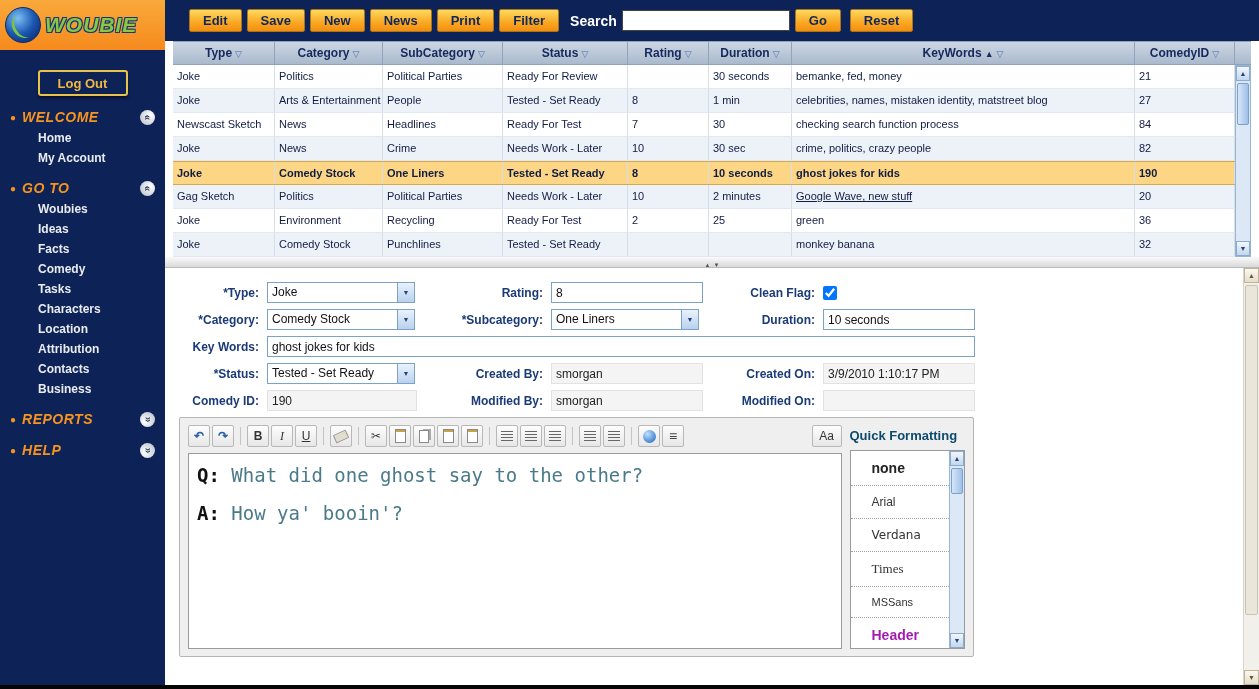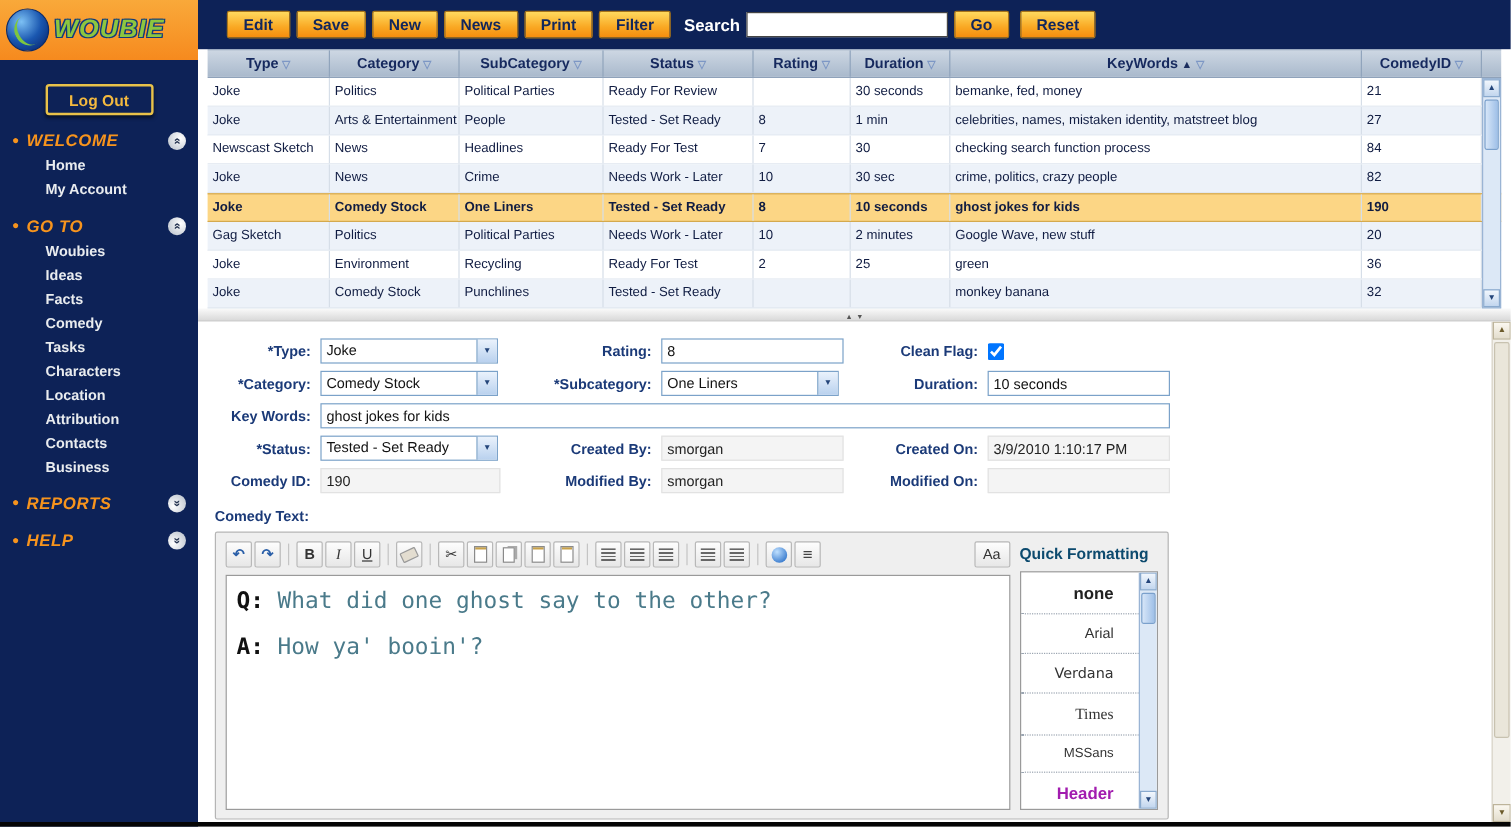--- a/index.html
+++ b/index.html
@@ -103,21 +103,21 @@
   .aa-btn { margin-left:auto; width:30px; height:22px; border:1px solid #b8b8b8; border-radius:2px;
     background:linear-gradient(#fdfdfd,#e7e7e7); font-size:12px; color:#333; cursor:pointer; font-family:inherit; }
   .editor-content { flex:1; border:1px solid #9a9a9a; background:#fff; padding:10px 8px; overflow:hidden; }
   .ed-line { font-family:"DejaVu Sans Mono", monospace; font-size:19px; color:#4a7a8a; margin-bottom:16px; }
   .ed-prefix { color:#111; font-weight:bold; }
 
   
   .qf-panel { width:117px; display:flex; flex-direction:column; }
   .qf-title { font-weight:bold; font-size:13px; color:#0c4a6e; padding:3px 0 7px; white-space:nowrap; }
   .qf-box { position:relative; flex:1; border:1px solid #9a9a9a; background:#fff; padding-right:15px; overflow:hidden; }
-  .qf-item { padding:9px 21px; border-bottom:1px dotted #9aa4b0; cursor:pointer; font-size:12px; color:#333;text-align:right; }
+  .qf-item { padding:9px 21px; border-bottom:1px dotted #9aa4b0; cursor:pointer; font-size:12px; color:#333; }
   .qf-none { font-weight:bold; color:#222; font-size:14px; }
   .qf-arial { font-family:"Liberation Sans", sans-serif; }
   .qf-verdana { font-family:"DejaVu Sans", sans-serif; }
   .qf-times { font-family:"Liberation Serif", serif; font-size:13px; }
   .qf-mssans { font-size:11px; }
   .qf-header { font-weight:bold; font-size:14px; color:#a21caf; }
   .qf-scroll { position:absolute; right:0; top:0; bottom:0; width:15px; background:#dce8f6; border-left:1px solid #9ab4d4; display:flex; flex-direction:column; }
   .qf-scroll .sthumb { height:26px; }
 
   
@@ -277,21 +277,21 @@
           <div class="gc" style="width: 343px;">ghost jokes for kids</div>
           <div class="gc" style="width: 100px;">190</div>
         </div>
         <div class="grow alt">
           <div class="gc" style="width: 102px;">Gag Sketch</div>
           <div class="gc" style="width: 108px;">Politics</div>
           <div class="gc" style="width: 120px;">Political Parties</div>
           <div class="gc" style="width: 125px;">Needs Work - Later</div>
           <div class="gc" style="width: 81px;">10</div>
           <div class="gc" style="width: 83px;">2 minutes</div>
-          <div class="gc" style="width: 343px;">Google Wave, new stuff</div>
+          <div class="gc" style="width: 343px; text-decoration: underline;">Google Wave, new stuff</div>
           <div class="gc" style="width: 100px;">20</div>
         </div>
         <div class="grow">
           <div class="gc" style="width: 102px;">Joke</div>
           <div class="gc" style="width: 108px;">Environment</div>
           <div class="gc" style="width: 120px;">Recycling</div>
           <div class="gc" style="width: 125px;">Ready For Test</div>
           <div class="gc" style="width: 81px;">2</div>
           <div class="gc" style="width: 83px;">25</div>
           <div class="gc" style="width: 343px;">green</div>
@@ -363,21 +363,20 @@
       <div class="rof">3/9/2010 1:10:17 PM</div>
 
       <span class="flabel">Comedy ID:</span>
       <div class="rof">190</div>
       <span class="flabel">Modified By:</span>
       <div class="rof">smorgan</div>
       <span class="flabel">Modified On:</span>
       <div class="rof"></div>
     </div>
 
-    <div class="section-label">Comedy Text:</div>
 
     <div class="editor">
       <div class="editor-left">
         <div class="editor-toolbar">
 
           <button class="ebtn eb-undo">↶</button>
             <button class="ebtn eb-redo">↷</button>
             <span class="esep"></span>
             <button class="ebtn eb-bold">B</button>
             <button class="ebtn eb-italic">I</button>

